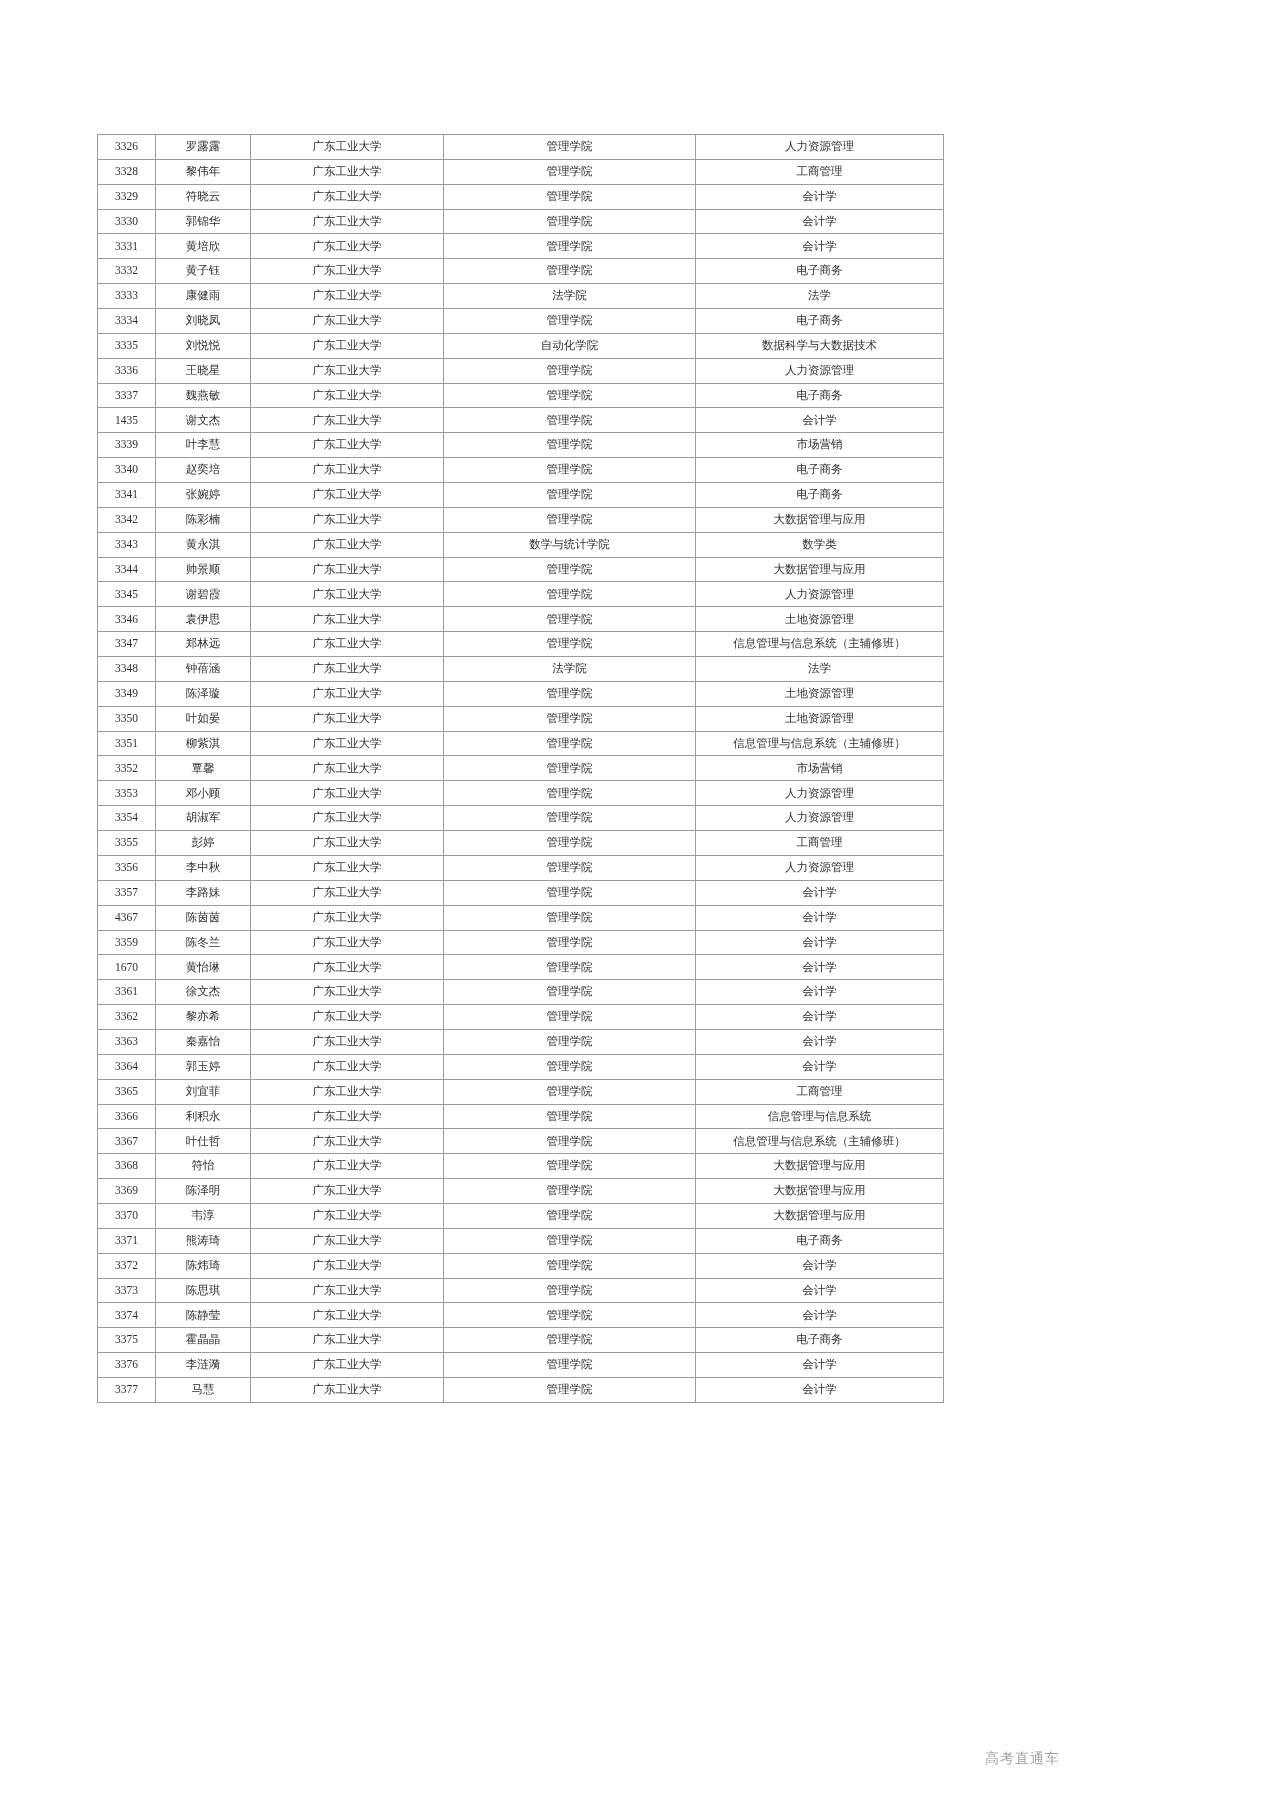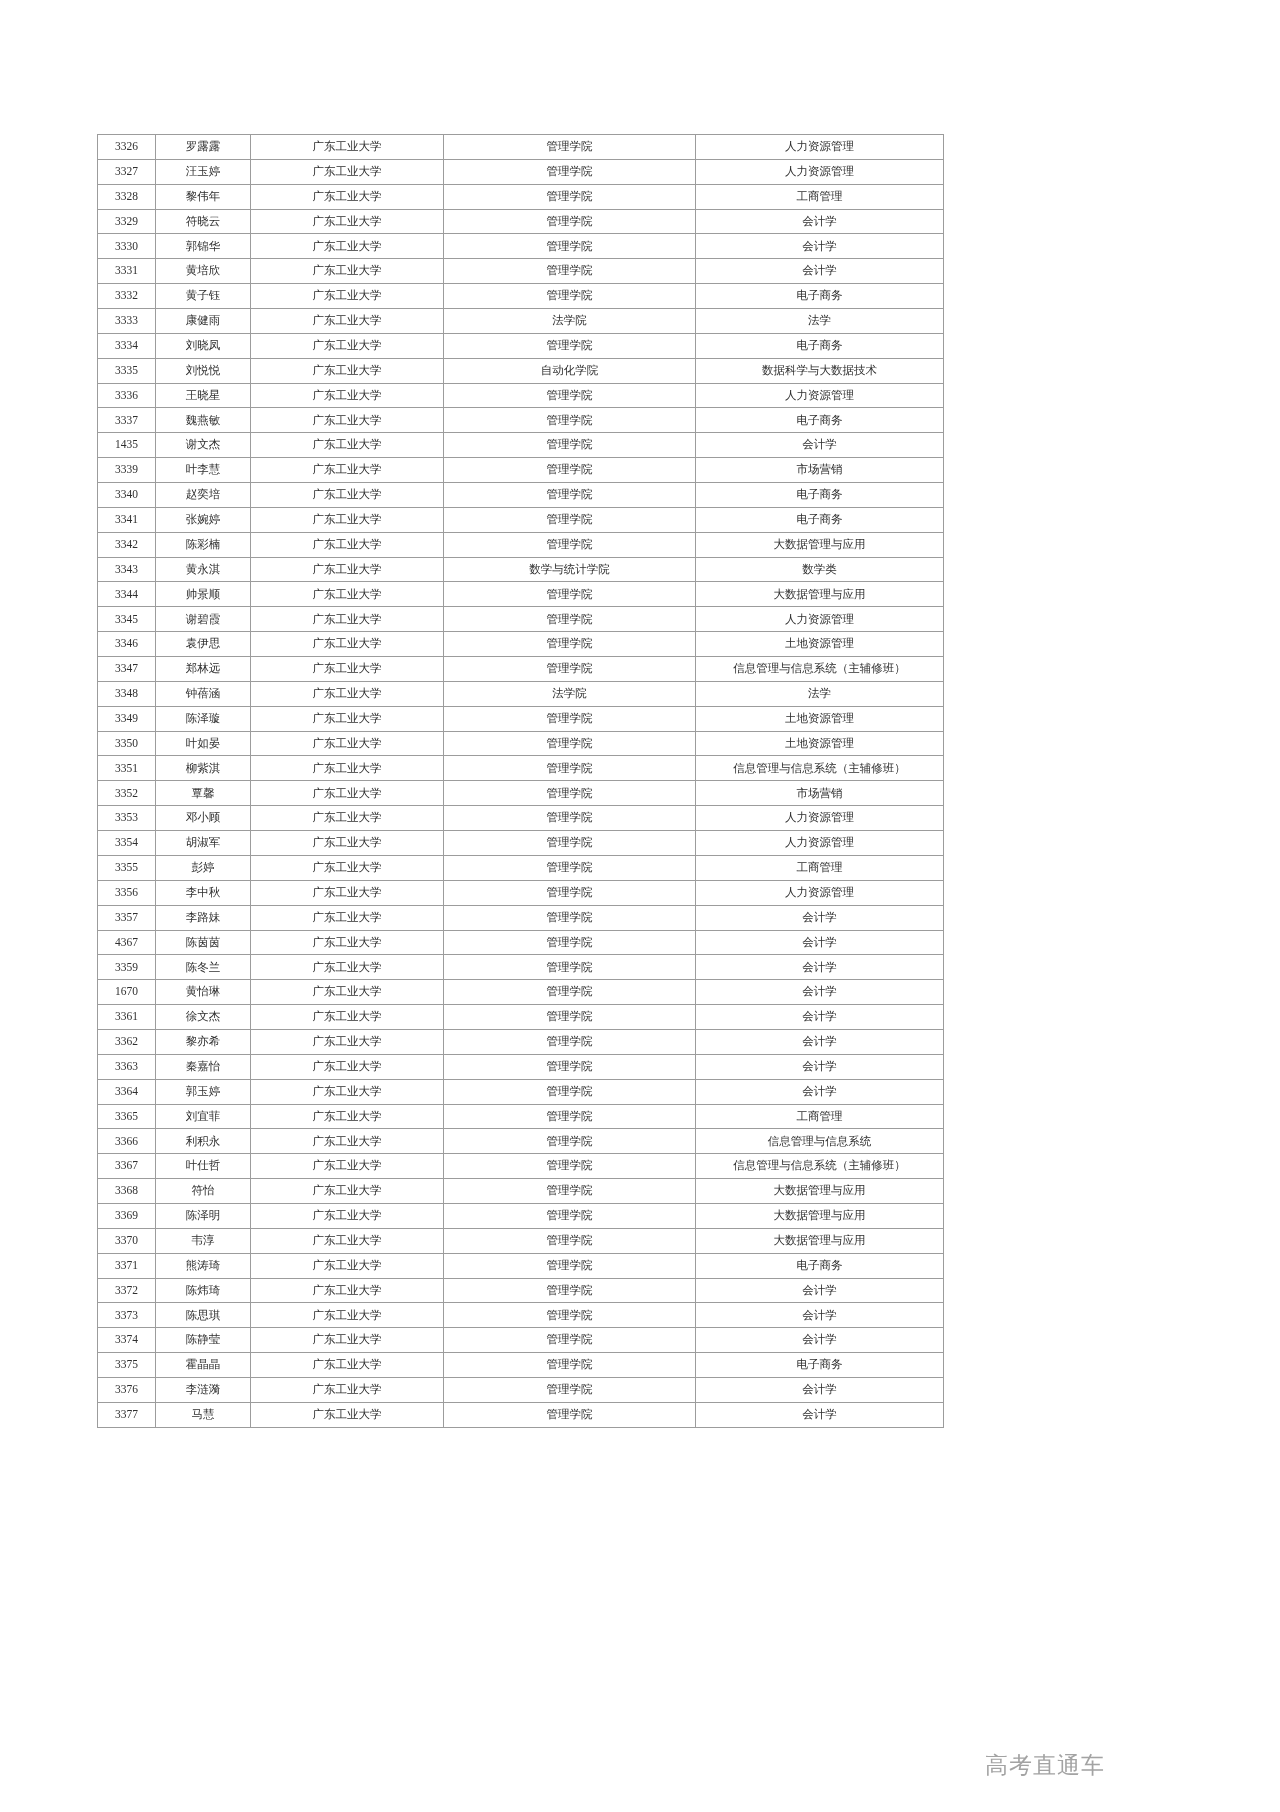--- a/index.html
+++ b/index.html
@@ -37,21 +37,21 @@
     font-size: 11.5px;
     color: #2f2f2f;
     white-space: nowrap;
     overflow: hidden;
     line-height: 1;
   }
   .watermark {
     position: absolute;
     left: 985px;
     top: 1750px;
-    font-size: 23px;
+    font-size: 14px;
     color: #a3a3a3;
     letter-spacing: 1px;
     font-family: "Liberation Sans", "DejaVu Sans", sans-serif;
   }
 </style>
 </head>
 <body>
 
 <div class="page">
 
@@ -65,27 +65,20 @@
     </colgroup>
     <tbody id="roster-body">
         <tr>
           <td>3326</td>
           <td>罗露露</td>
           <td>广东工业大学</td>
           <td>管理学院</td>
           <td>人力资源管理</td>
         </tr>
         <tr>
-          <td>3327</td>
-          <td>汪玉婷</td>
-          <td>广东工业大学</td>
-          <td>管理学院</td>
-          <td>人力资源管理</td>
-        </tr>
-        <tr>
           <td>3328</td>
           <td>黎伟年</td>
           <td>广东工业大学</td>
           <td>管理学院</td>
           <td>工商管理</td>
         </tr>
         <tr>
           <td>3329</td>
           <td>符晓云</td>
           <td>广东工业大学</td>

